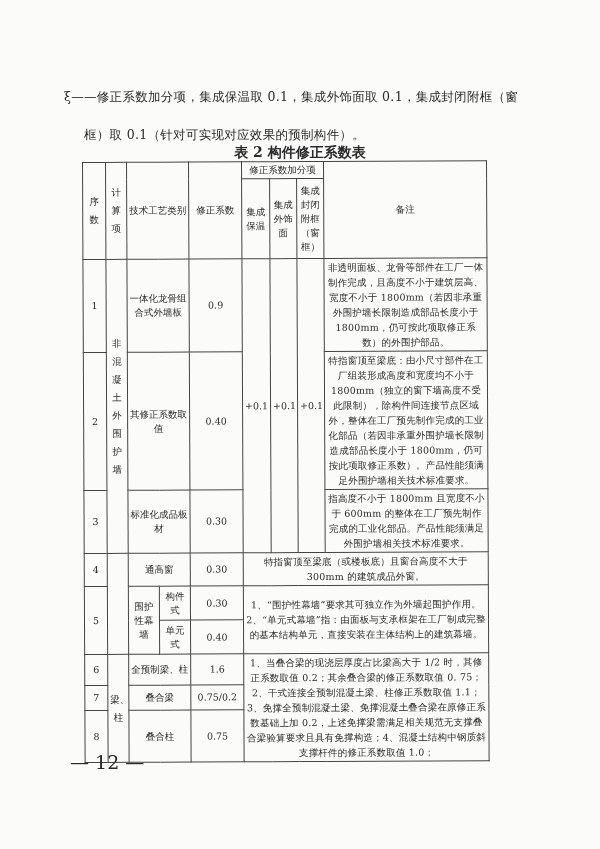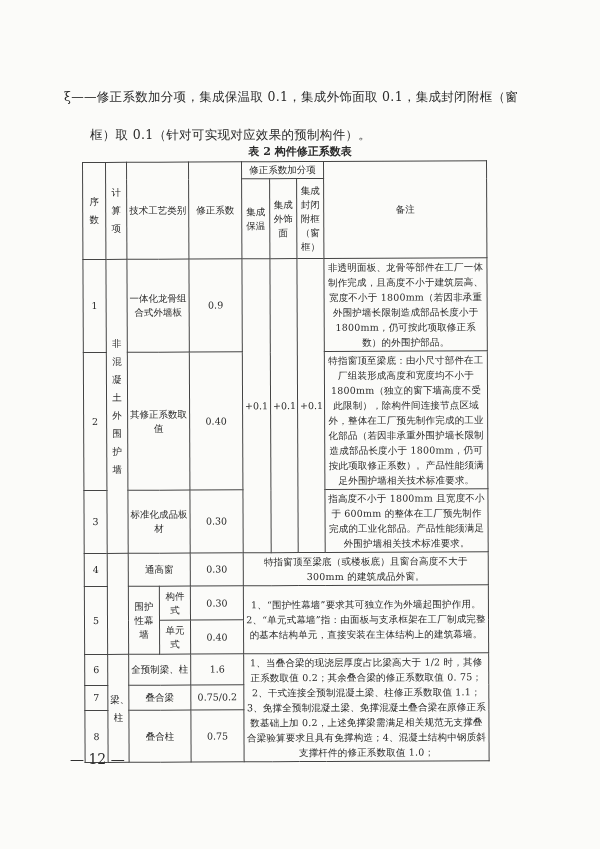--- a/index.html
+++ b/index.html
@@ -2,31 +2,31 @@
 <html><head>
 <meta charset="utf-8">
 <style>
   html, body { margin:0; padding:0; }
   body {
     width:600px; height:849px; background:#fbfbf9; position:relative; overflow:hidden;
     font-family: "DejaVu Serif", "Liberation Serif", serif; color:#2a2a2a;
   }
   .para { position:absolute; left:60px; font-size:12.5px; line-height:18px; letter-spacing:0.3px; }
   .p1 { top:88px; left:64px; }
-  .p2 { top:126px; left:90px; }
-  .caption { position:absolute; top:144px; left:0; width:600px; text-align:center; font-size:11px; font-weight:bold; }
+  .p2 { top:126px; left:84px; }
+  .caption { position:absolute; top:144px; left:0; width:600px; text-align:center; font-size:14px; font-weight:bold; }
   table.main {
     position:absolute; left:82px; top:162px; width:404px;
     border-collapse:collapse; table-layout:fixed; font-size:9.5px; line-height:14px;
     transform: rotate(-0.25deg); transform-origin: top left;
   }
   table.main td { border:1px solid #444; text-align:center; vertical-align:middle; padding:1px 2px; }
   td.note { text-align:left; padding:2px 3px; font-size:9.5px; line-height:15px; letter-spacing:0.2px; }
   td.vert { line-height:18px; }
-  .pagenum { position:absolute; top:751px; left:70px; font-size:14px; }
+  .pagenum { position:absolute; top:751px; left:70px; font-size:19px; }
 </style>
 </head>
 <body>
 
 <div class="para p1">ξ——修正系数加分项，集成保温取 0.1，集成外饰面取 0.1，集成封闭附框（窗</div>
 <div class="para p2">框）取 0.1（针对可实现对应效果的预制构件）。</div>
 <div class="caption">表 2 构件修正系数表</div>
 
 <table class="main">
   <colgroup>

